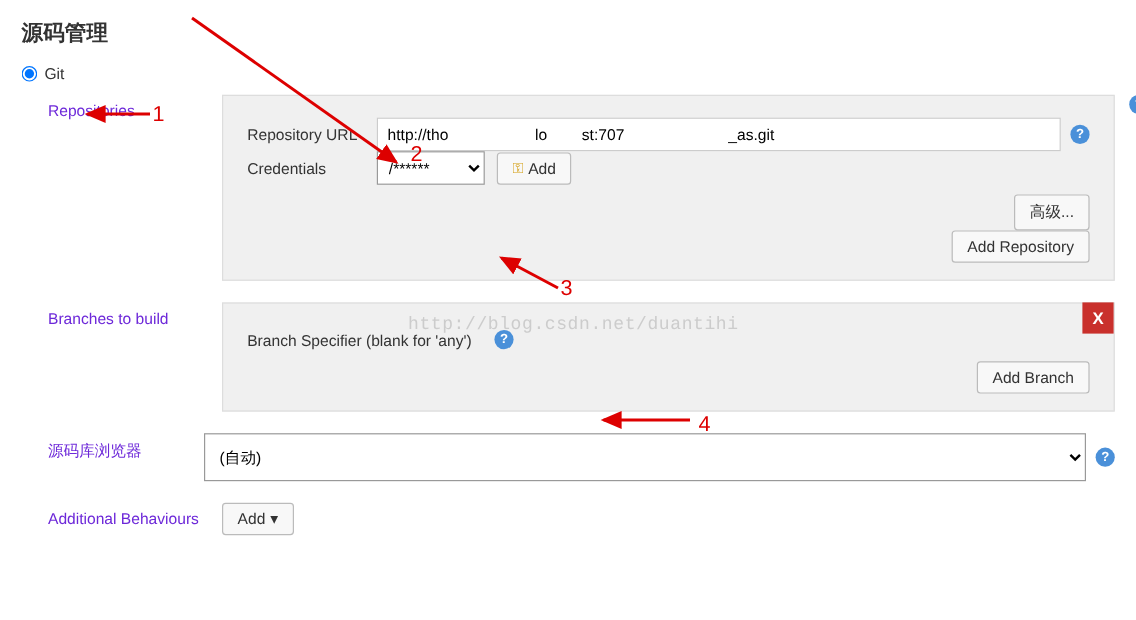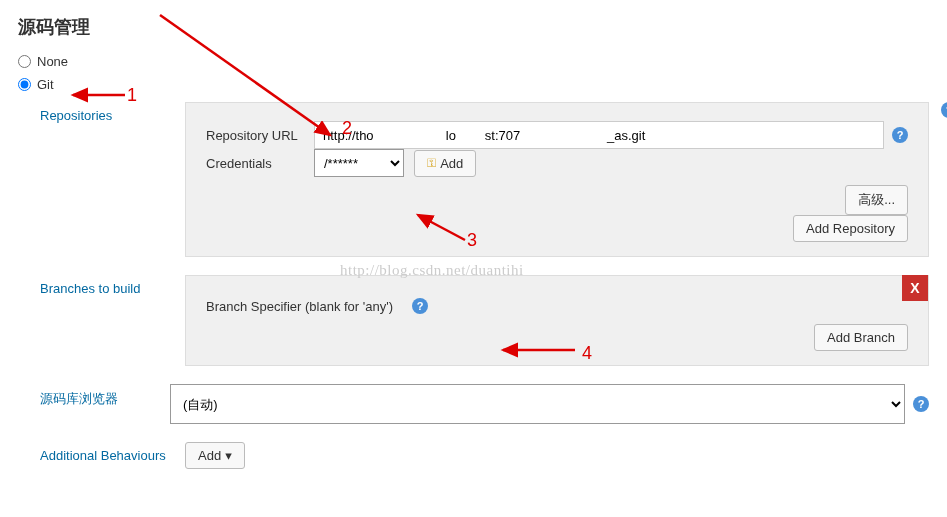--- a/index.html
+++ b/index.html
@@ -4,49 +4,45 @@
 <style>
 * { box-sizing: border-box; margin: 0; padding: 0; }
 body { font-family: Arial, "Microsoft YaHei", sans-serif; font-size: 13px; color: #333; background: #f5f5f5; width: 947px; height: 517px; overflow: hidden; position: relative; }
 .page { background: #fff; padding: 15px 18px; height: 517px; }
 .section-title { font-size: 18px; font-weight: bold; margin-bottom: 15px; color: #333; }
 .radio-row { margin: 8px 0; display: flex; align-items: center; }
 .radio-row input { margin-right: 6px; }
 .radio-row label { color: #333; }
 .indent-block { margin-left: 22px; margin-top: 10px; }
 .form-row { display: flex; align-items: flex-start; margin-bottom: 18px; }
-.form-label { width: 145px; padding-top: 6px; color: #0369a1; }
+.form-label { width: 145px; padding-top: 6px; color: #6d28d9; }
 .form-content { flex: 1; position: relative; }
 .box { background: #f0f0f0; border: 1px solid #ddd; padding: 18px 20px 14px 20px; position: relative; }
 .inner-row { display: flex; align-items: center; margin-bottom: 0; }
 .inner-label { width: 108px; color: #333; }
 .text-input { flex: 1; height: 28px; border: 1px solid #ccc; padding: 3px 8px; font-size: 13px; background: #fff; }
 .select-input { width: 90px; height: 28px; border: 1px solid #999; padding: 3px 5px; background: #fff; font-size: 13px; }
 .btn { background: #f8f8f8; border: 1px solid #bbb; border-radius: 3px; padding: 5px 12px; font-size: 13px; cursor: pointer; color: #333; display: inline-flex; align-items: center; gap: 4px; }
 .box-actions { text-align: right; margin-top: 8px; }
 .help-icon { width: 16px; height: 16px; border-radius: 50%; background: #4a90d9; color: #fff; display: inline-flex; align-items: center; justify-content: center; font-weight: bold; font-size: 11px; cursor: pointer; }
 .help-outer { position: absolute; right: -28px; top: 0; }
 .help-inline { margin-left: 8px; }
 .close-x { position: absolute; right: 0; top: -1px; width: 26px; height: 26px; background: #c9302c; color: #fff; display: flex; align-items: center; justify-content: center; font-weight: bold; cursor: pointer; font-size: 14px; }
 .full-select { width: 735px; height: 40px; border: 1px solid #999; padding: 3px 8px; background: #fff; font-size: 13px; }
-.watermark { position: absolute; left: 340px; top: 262px; color: #ccc; font-family: Liberation Serif, serif; font-size: 15px; letter-spacing: 0.5px; pointer-events: none; }
+.watermark { position: absolute; left: 340px; top: 262px; color: #ccc; font-family: Liberation Mono, monospace; font-size: 15px; letter-spacing: 0.5px; pointer-events: none; }
 .annotation { position: absolute; color: #d00; font-size: 18px; font-family: Arial; pointer-events: none; z-index: 100; }
 .arrow { position: absolute; pointer-events: none; z-index: 99; }
 .key-icon { color: #d4a017; font-size: 12px; }
 </style>
 </head>
 <body>
 
 <div class="page">
   <div class="section-title">源码管理</div>
 
-  <div class="radio-row">
-    <input type="radio" name="scm" style="">
-    <label>None</label>
-  </div>
   <div class="radio-row">
     <input type="radio" name="scm" checked="" style="">
     <label>Git</label>
   </div>
 
   <div class="indent-block">
 
     <div class="form-row">
       <div class="form-label">Repositories</div>
       <div class="form-content">

